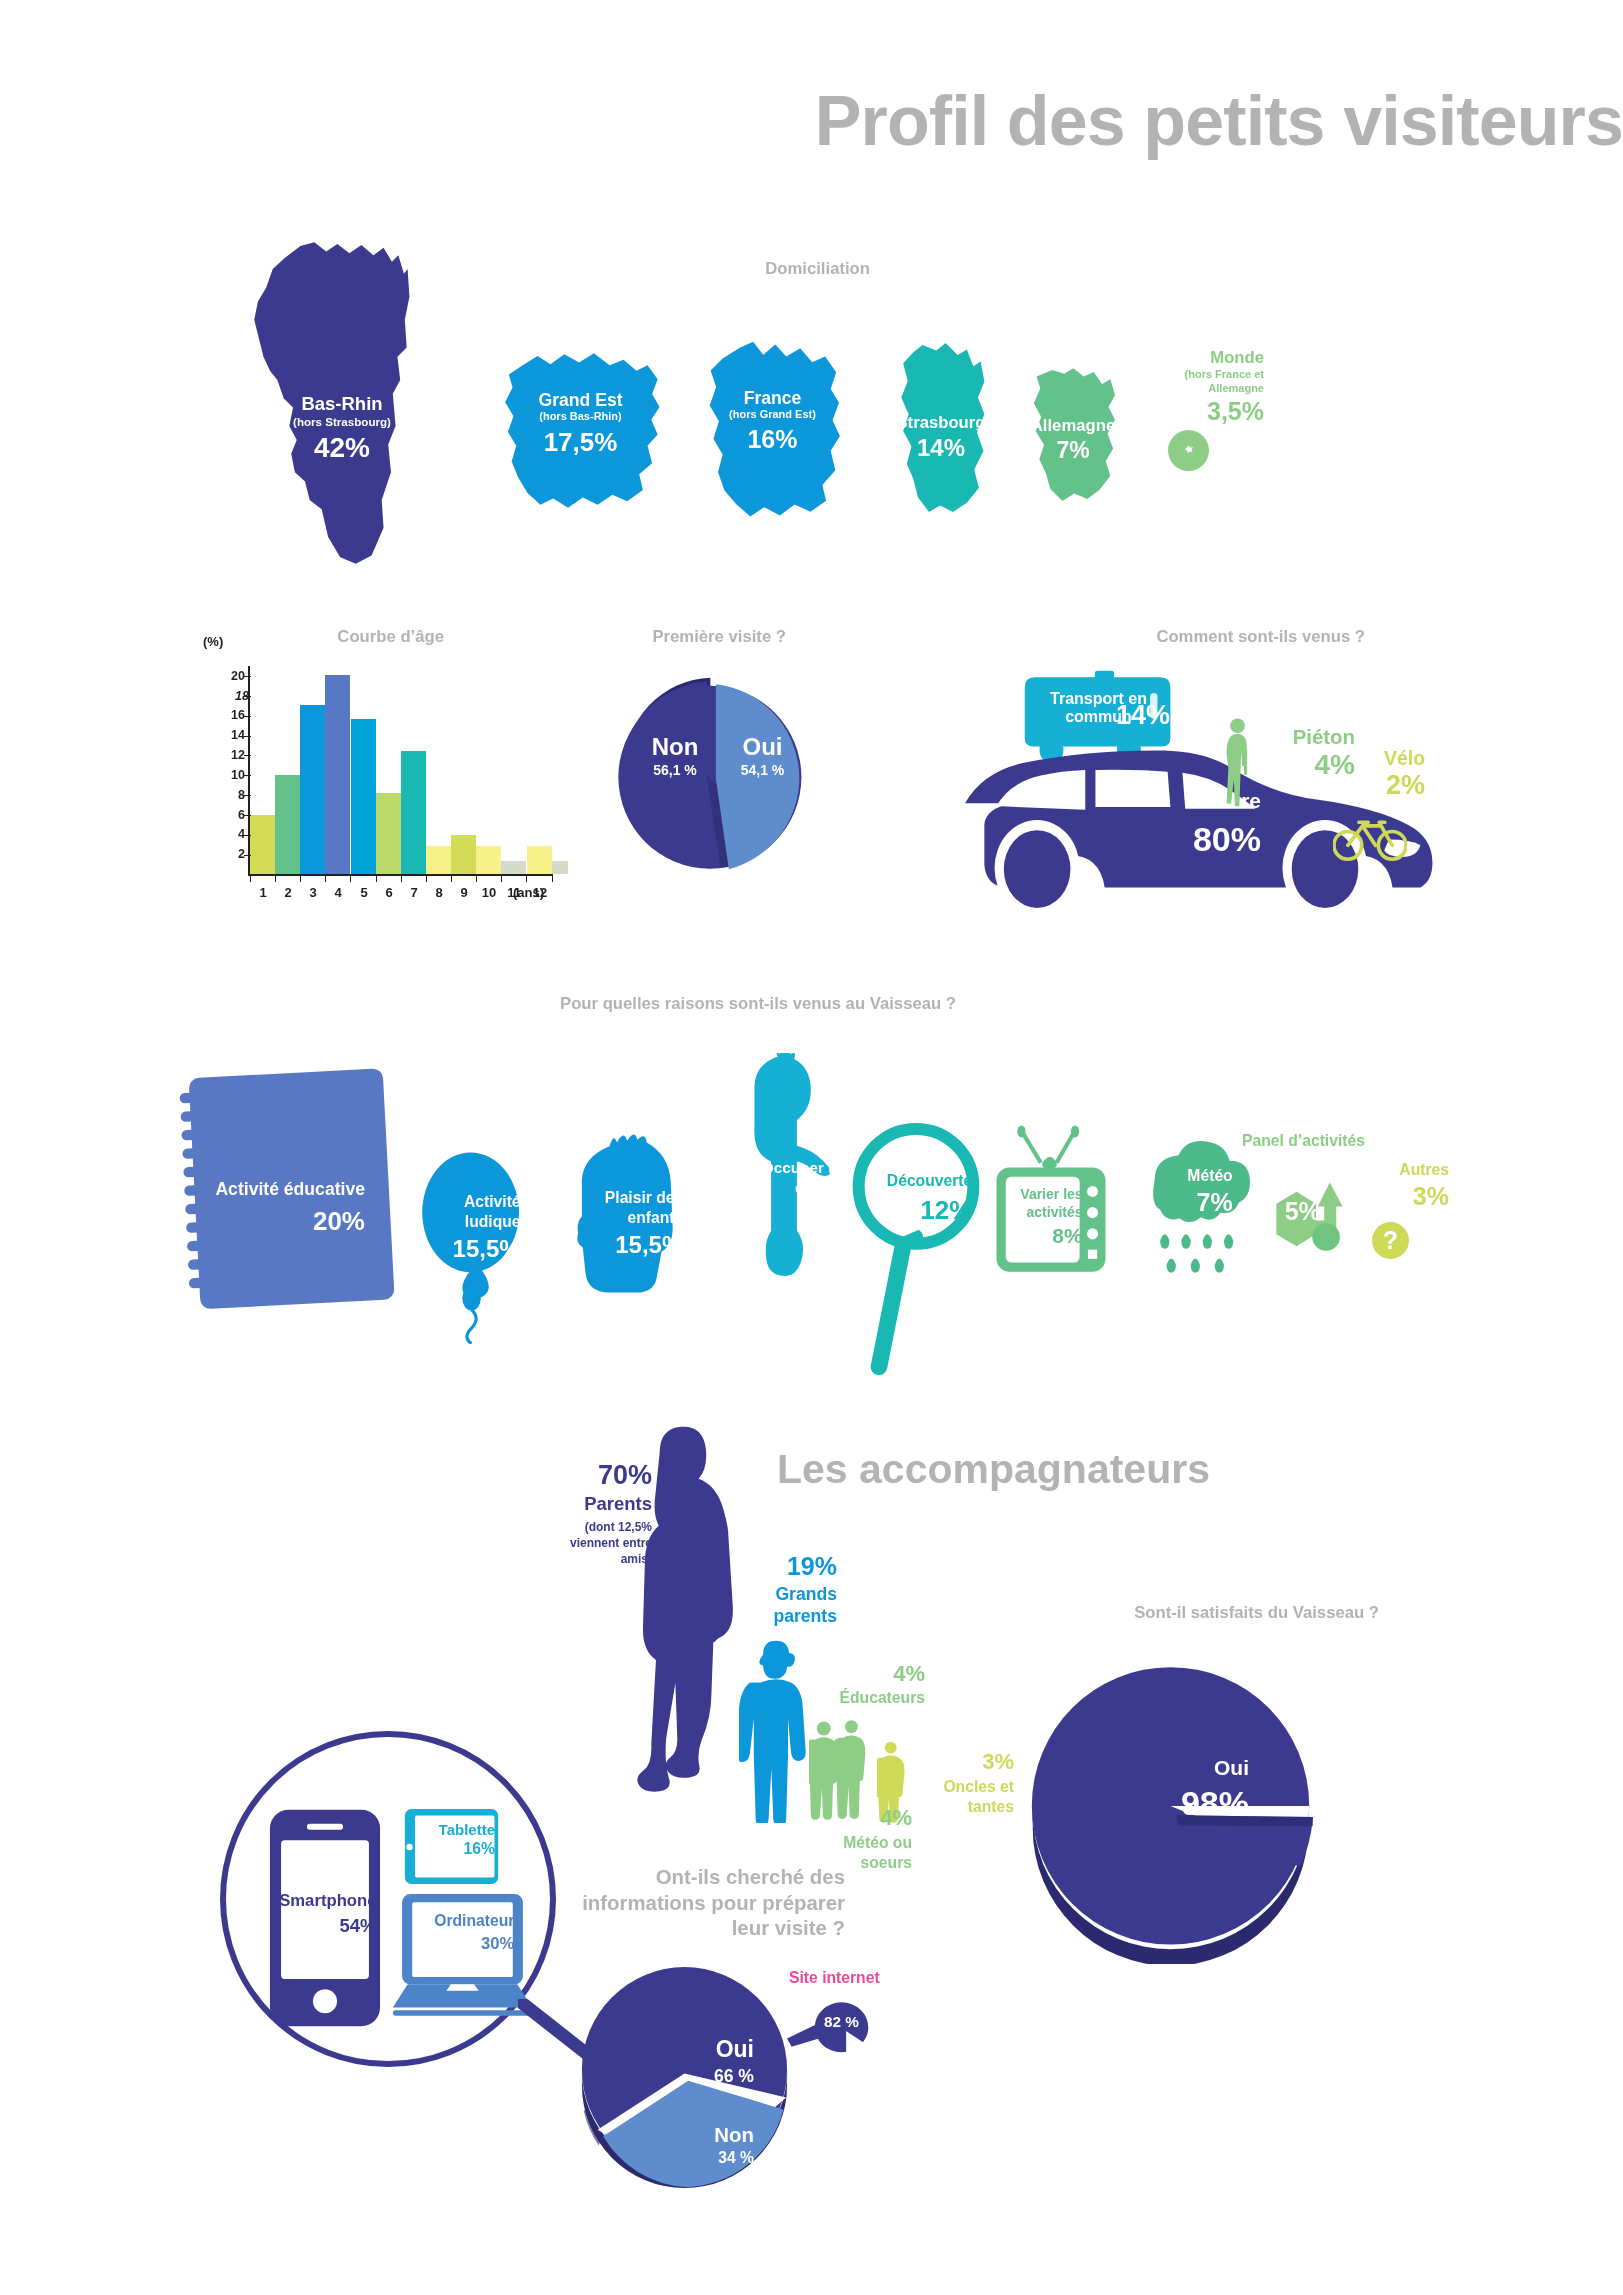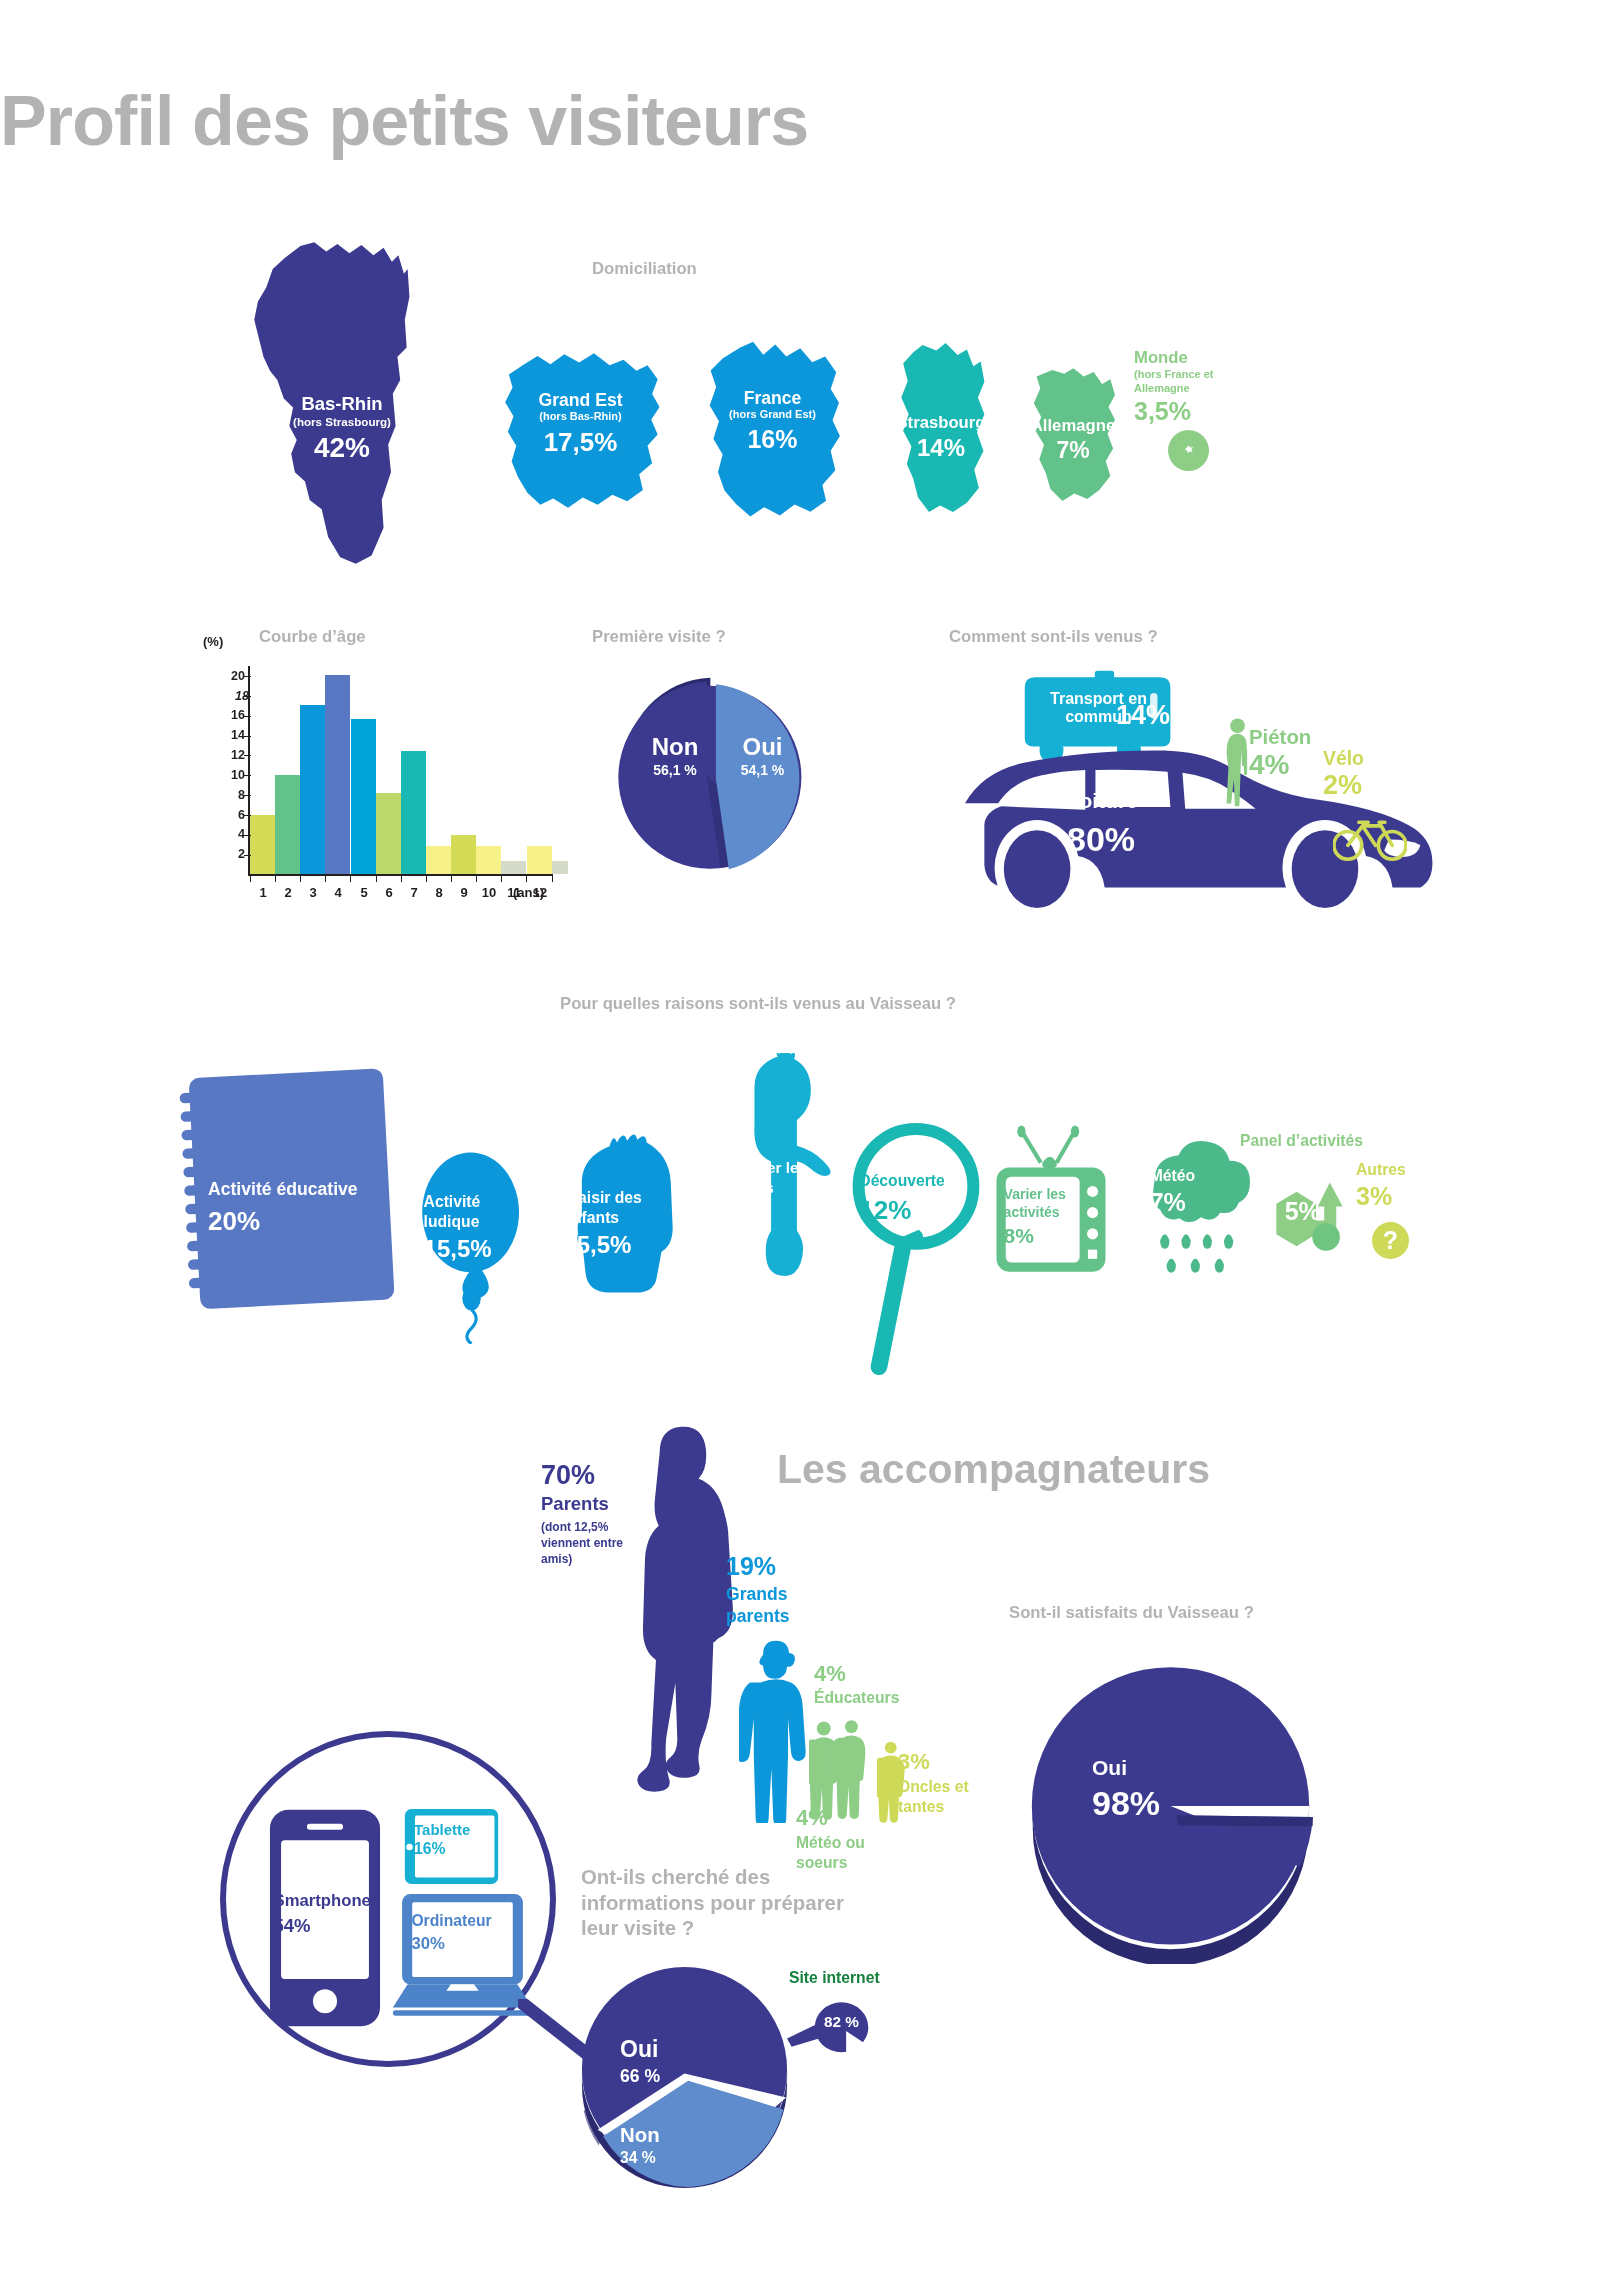--- a/index.html
+++ b/index.html
@@ -1,19 +1,19 @@
 <!DOCTYPE html>
 <html style="font-size:7.4px"><head>
 <meta charset="utf-8">
 <style>
   html,body{margin:0;padding:0;background:#ffffff;}
   body{width:1623px;height:2295px;position:relative;overflow:hidden;
        font-family:"Liberation Sans",sans-serif;}
   .abs{position:absolute;}
-  .ctr{text-align:left;}
+  .ctr{text-align:right;}
 
   
   .maintitle{color:#b3b3b3;font-weight:bold;font-size:70px;letter-spacing:-0.9px;}
   .sect-title{color:#b3b3b3;font-weight:bold;font-size:41px;}
   .small-title{color:#b3b3b3;font-weight:bold;font-size:16.7px;}
   .mid-title{color:#b3b3b3;font-weight:bold;font-size:20.4px;line-height:1.25;}
 
   
   .lbl{font-weight:bold;line-height:1.05;}
   .pct{font-weight:bold;line-height:1.0;}
@@ -562,21 +562,21 @@
   <div class="abs ctr" style="left:51px;top:69px;width:134px;color:#fff;">
     <div style="font-size:23px;font-weight:bold;">Oui</div>
     <div style="font-size:17.6px;font-weight:bold;margin-top:2.8px;">66 %</div>
   </div>
   <div class="abs ctr" style="left:51px;top:157px;width:134px;color:#fff;">
     <div style="font-size:20.4px;font-weight:bold;">Non</div>
     <div style="font-size:15.7px;font-weight:bold;margin-top:1.9px;">34 %</div>
   </div>
 </div>
 
-<div class="abs" style="left:789px;top:1969px;color:#15803d;font-size:15.7px;font-weight:bold;">Site internet</div>
+<div class="abs" style="left:789px;top:1969px;color:#ec4899;font-size:15.7px;font-weight:bold;">Site internet</div>
 <div class="abs" style="left:787px;top:1994px;width:97px;height:74px;">
   <svg viewBox="0 0 210 160" width="97" height="74">
     <path fill="#3b3a8f" d="M0,96 L80,58 L96,88 L10,114 Z"></path>
     <ellipse cx="118" cy="72" rx="58" ry="54" fill="#3b3a8f"></ellipse>
     <path fill="#ffffff" d="M128,80 L128,138 L144,122 L156,146 L168,138 L156,116 L176,112 Z"></path>
   </svg>
   <div class="abs" style="left:29px;top:19.4px;width:51px;text-align:center;color:#fff;
               font-size:15.3px;font-weight:bold;">82 %</div>
 </div>
 

